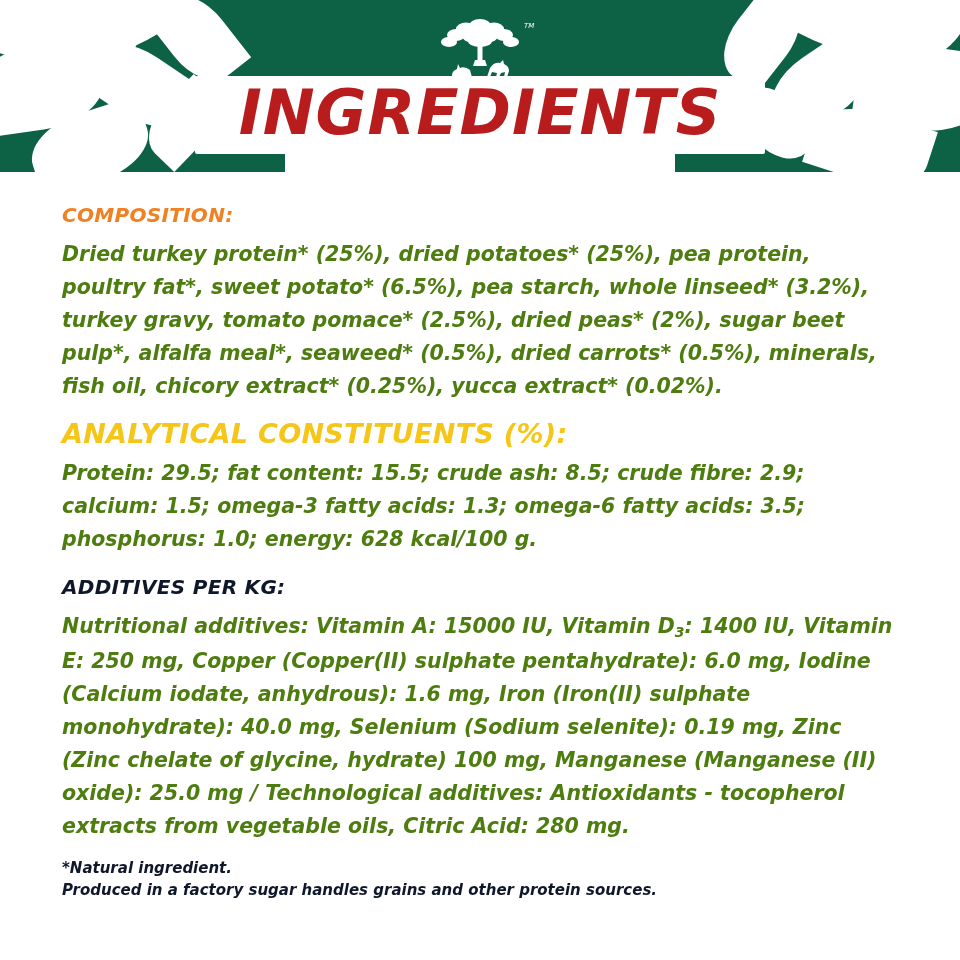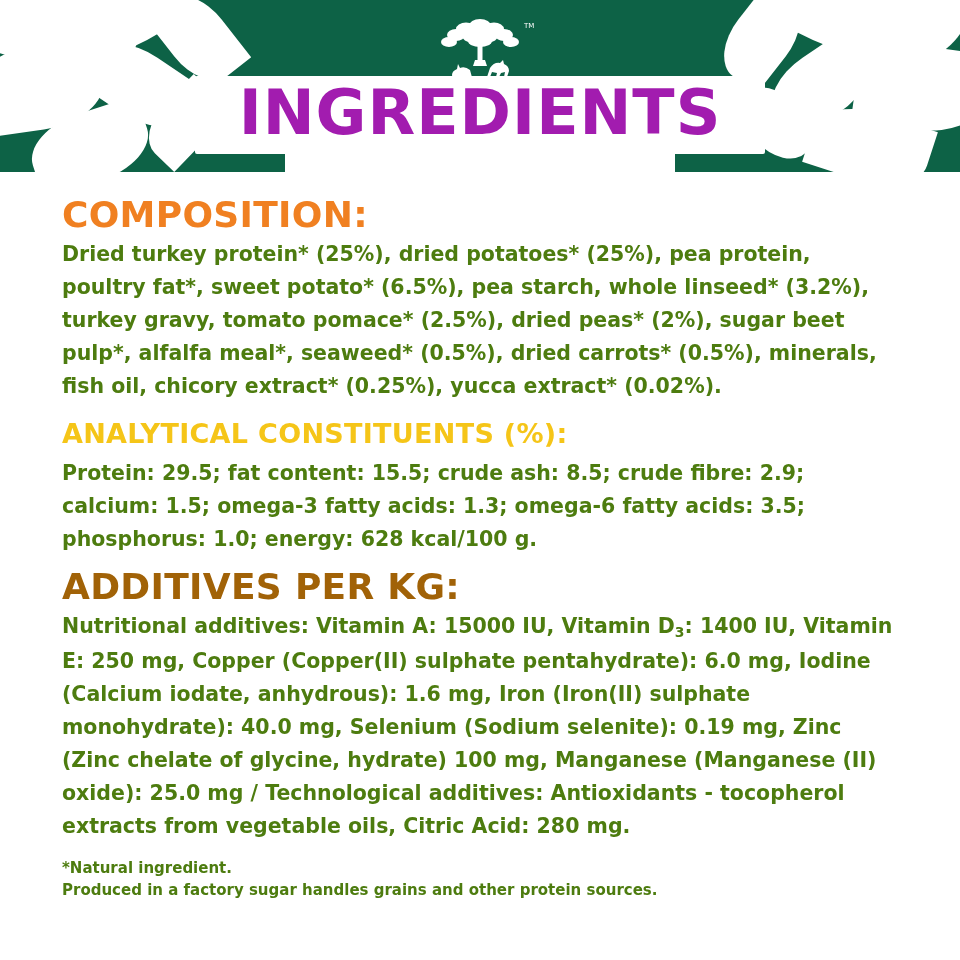--- a/index.html
+++ b/index.html
@@ -13,20 +13,21 @@
     font-family: "Liberation Sans", sans-serif;
     overflow: hidden;
   }
 
   .page {
     position: relative;
     width: 960px;
     height: 960px;
     background: #ffffff;
     box-sizing: border-box;
+    font-style: italic;
   }
 
   
   .header {
     position: relative;
     width: 960px;
     height: 172px;
     background: #0d6246;
     overflow: hidden;
   }
@@ -79,21 +80,21 @@
     background: #ffffff;
     padding: 6px 44px 10px 44px;
     border-radius: 2px;
   }
   .title-text {
     font-family: "DejaVu Sans", sans-serif;
     font-weight: bold;
     font-size: 62px;
     line-height: 62px;
     letter-spacing: 1px;
-    color: #a21caf;
+    color: #b91c1c;
     text-transform: uppercase;
   }
 
   
   .title-underplate {
     position: absolute;
     left: 50%;
     transform: translateX(-50%);
     bottom: 0;
     width: 390px;
@@ -105,47 +106,47 @@
   .body {
     padding: 26px 62px 0 62px;
     box-sizing: border-box;
   }
 
   .section { margin-bottom: 6px; }
 
   .section-heading {
     font-family: "DejaVu Sans", sans-serif;
     font-weight: bold;
-    font-size: 36px;
+    font-size: 20px;
     line-height: 34px;
     letter-spacing: 0.3px;
     margin: 0 0 6px 0;
     text-transform: uppercase;
   }
   .h-composition { color: #f08021; }
   .h-analytical  { color: #f5c518; }
-  .h-additives   { color: #a16207; }
+  .h-additives   { color: #0f172a; }
 
   .section-body {
     color: #4d7c0f;
     font-family: "DejaVu Sans", sans-serif;
     font-weight: bold;
     font-size: 20.5px;
     line-height: 33px;
     margin: 0;
   }
 
   .sec-composition { margin-bottom: 14px; }
   .sec-analytical  { margin-bottom: 14px; }
   .sec-additives   { margin-bottom: 12px; }
 
   .sec-analytical .section-heading { font-size: 27px; }
 
   .footnotes {
-    color: #4d7c0f;
+    color: #0f172a;
     font-family: "DejaVu Sans", sans-serif;
     font-weight: bold;
     font-size: 15px;
     line-height: 22px;
     margin-top: 14px;
   }
   .footnotes div { margin: 0; }
 
   sub {
     font-size: 0.68em;

